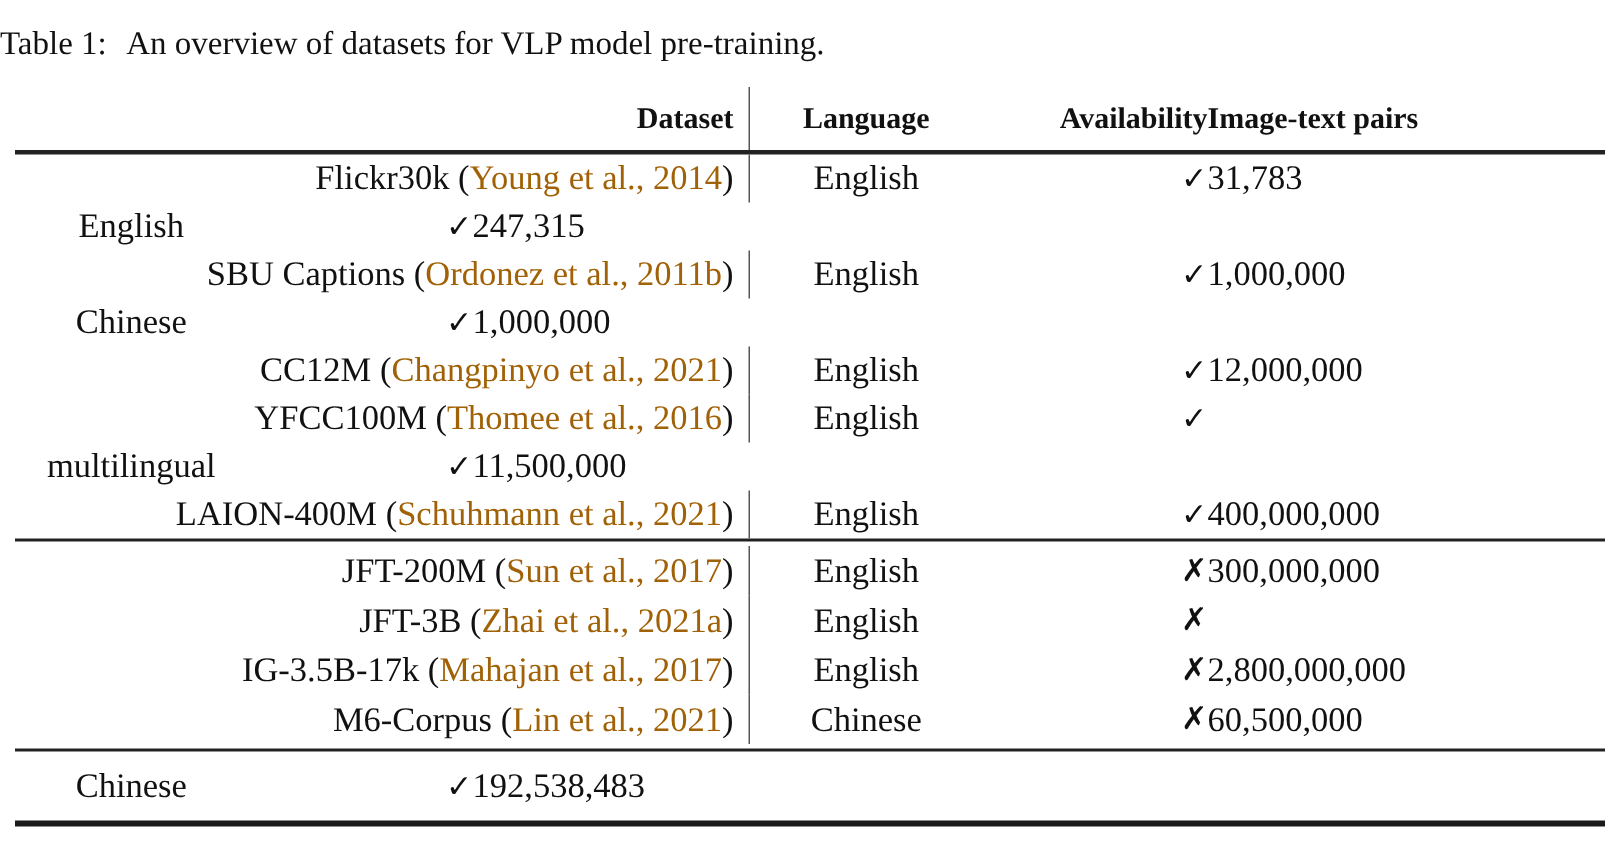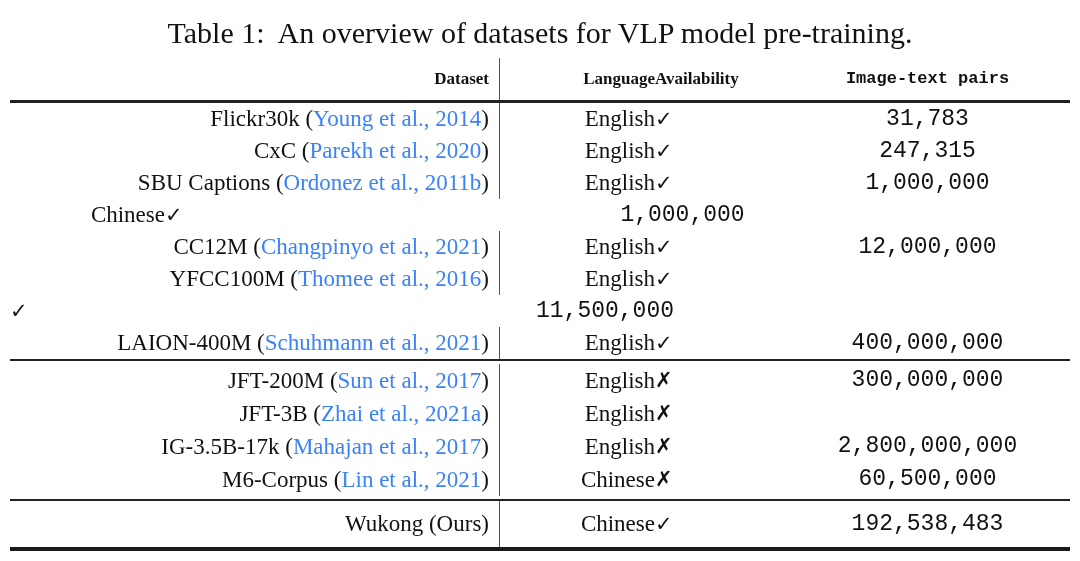--- a/index.html
+++ b/index.html
@@ -8,56 +8,56 @@
     position: relative;
     background: #ffffff;
     color: #111111;
     font-family: "Liberation Serif", serif;
     overflow: hidden;
   }
   .caption {
     position: absolute;
     top: 16px; left: 0;
     width: 1080px;
-    text-align: center;
-    font-size: 30px;
+    text-align: left;
+    font-size: 22px;
   }
   .caption .cap-label { margin-right: 13px; }
   .table {
     position: absolute;
     left: 10px; top: 58px;
     width: 1060px;
   }
   .row { display: flex; }
   .cell { overflow: hidden; white-space: nowrap; }
   .cell.dataset {
     width: 490px;
     text-align: right;
     padding-right: 10px;
     border-right: 1.5px solid #555;
   }
-  .cell.lang  { width: 155px; text-align: right; }
-  .cell.avail { width: 150px; text-align: left;
+  .cell.lang  { width: 155px; text-align: center; }
+  .cell.avail { width: 150px; text-align: right;
                 font-family: "DejaVu Sans", sans-serif;
                 font-weight: bold; }
-  .cell.pairs { flex: 1; text-align: center; padding-right: 20px; font-family: Liberation Mono, monospace; }
+  .cell.pairs { flex: 1; text-align: left; padding-right: 20px; }
 
-  .header-row { height: 42px; font-weight: bold; font-size: 17px; }
+  .header-row { height: 42px; font-weight: bold; font-size: 20px; }
   .header-row .cell { line-height: 42px; }
 
   .group .row { height: 32px; font-size: 23px; }
   .group .cell { line-height: 32px; }
   .group .cell.avail { font-size: 21px; line-height: 33px; }
   .group[data-group="1"] { padding: 3px 0; }
   .group[data-group="1"] .row { height: 33px; }
   .group[data-group="1"] .cell { line-height: 33px; }
   .group[data-group="2"] .row { height: 46px; }
   .group[data-group="2"] .cell { line-height: 46px; }
 
-  .cite { color: #3b82f6; text-align: center; }
+  .cite { color: #a16207; text-align: center; }
 
   .rule { width: 1060px; background: #222222; }
   .rule.thick  { height: 3px; }
   .rule.thin   { height: 2px; }
   .rule.bottom { height: 3.5px; background: #1a1a1a; }
 </style>
 </head>
 <body>
 
 <div class="caption">
@@ -74,21 +74,20 @@
   <div class="rule thick"></div>
   <div class="group" data-group="0">
   <div class="row">
     <div class="cell dataset"><span class="ds-name">Flickr30k (</span><span class="cite">Young et al., 2014</span><span class="paren">)</span></div>
     <div class="cell lang">English</div>
     <div class="cell avail">✓</div>
     <div class="cell pairs">31,783</div>
   </div>
 
   <div class="row">
-    <div class="cell dataset"><span class="ds-name">CxC (</span><span class="cite">Parekh et al., 2020</span><span class="paren">)</span></div>
     <div class="cell lang">English</div>
     <div class="cell avail">✓</div>
     <div class="cell pairs">247,315</div>
   </div>
 
   <div class="row">
     <div class="cell dataset"><span class="ds-name">SBU Captions (</span><span class="cite">Ordonez et al., 2011b</span><span class="paren">)</span></div>
     <div class="cell lang">English</div>
     <div class="cell avail">✓</div>
     <div class="cell pairs">1,000,000</div>
@@ -107,20 +106,21 @@
     <div class="cell pairs">12,000,000</div>
   </div>
 
   <div class="row">
     <div class="cell dataset"><span class="ds-name">YFCC100M (</span><span class="cite">Thomee et al., 2016</span><span class="paren">)</span></div>
     <div class="cell lang">English</div>
     <div class="cell avail">✓</div>
   </div>
 
   <div class="row">
+    <div class="cell lang">multilingual</div>
     <div class="cell avail">✓</div>
     <div class="cell pairs">11,500,000</div>
   </div>
 
   <div class="row">
     <div class="cell dataset"><span class="ds-name">LAION-400M (</span><span class="cite">Schuhmann et al., 2021</span><span class="paren">)</span></div>
     <div class="cell lang">English</div>
     <div class="cell avail">✓</div>
     <div class="cell pairs">400,000,000</div>
   </div>
@@ -150,20 +150,19 @@
   <div class="row">
     <div class="cell dataset"><span class="ds-name">M6-Corpus (</span><span class="cite">Lin et al., 2021</span><span class="paren">)</span></div>
     <div class="cell lang">Chinese</div>
     <div class="cell avail">✗</div>
     <div class="cell pairs">60,500,000</div>
   </div>
 </div>
   <div class="rule thin"></div>
   <div class="group" data-group="2">
   <div class="row">
-    <div class="cell dataset"><span class="ds-name">Wukong (Ours)</span></div>
     <div class="cell lang">Chinese</div>
     <div class="cell avail">✓</div>
     <div class="cell pairs">192,538,483</div>
   </div>
 </div>
   <div class="rule bottom"></div>
 </div>
 
 </body></html>

